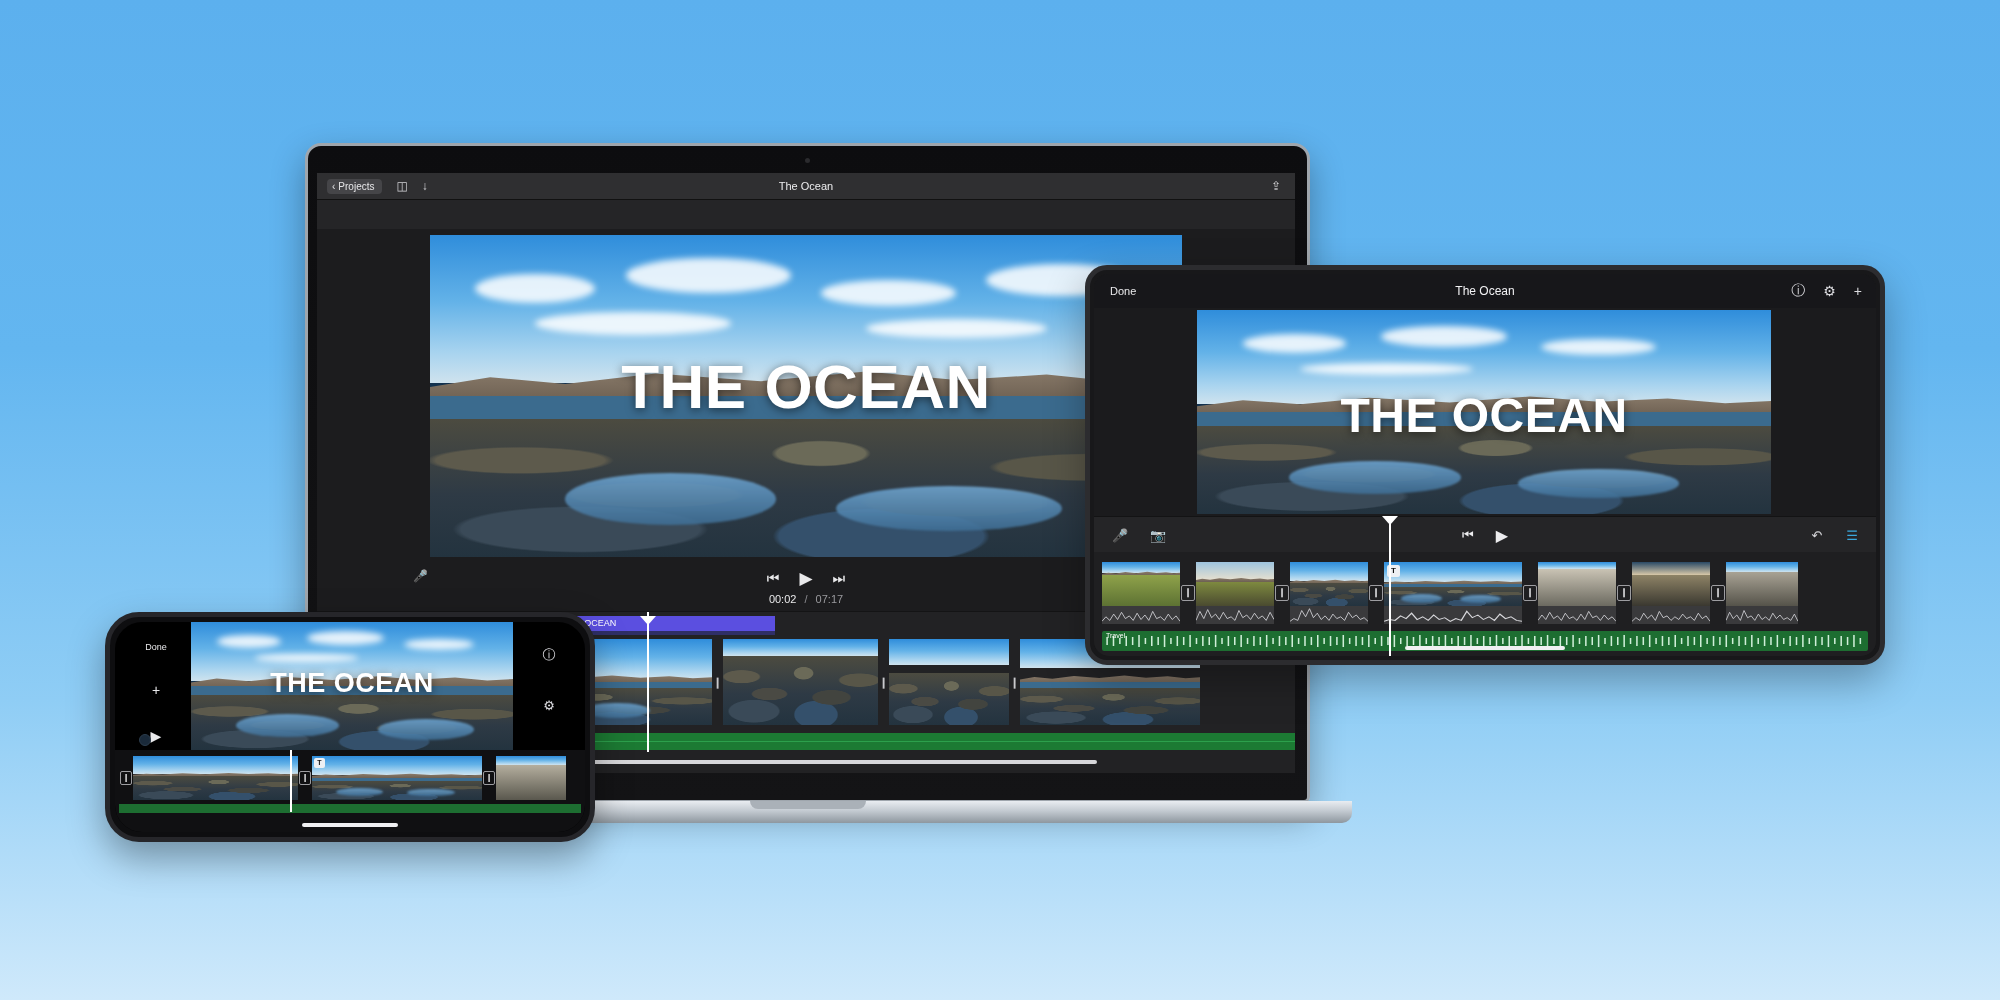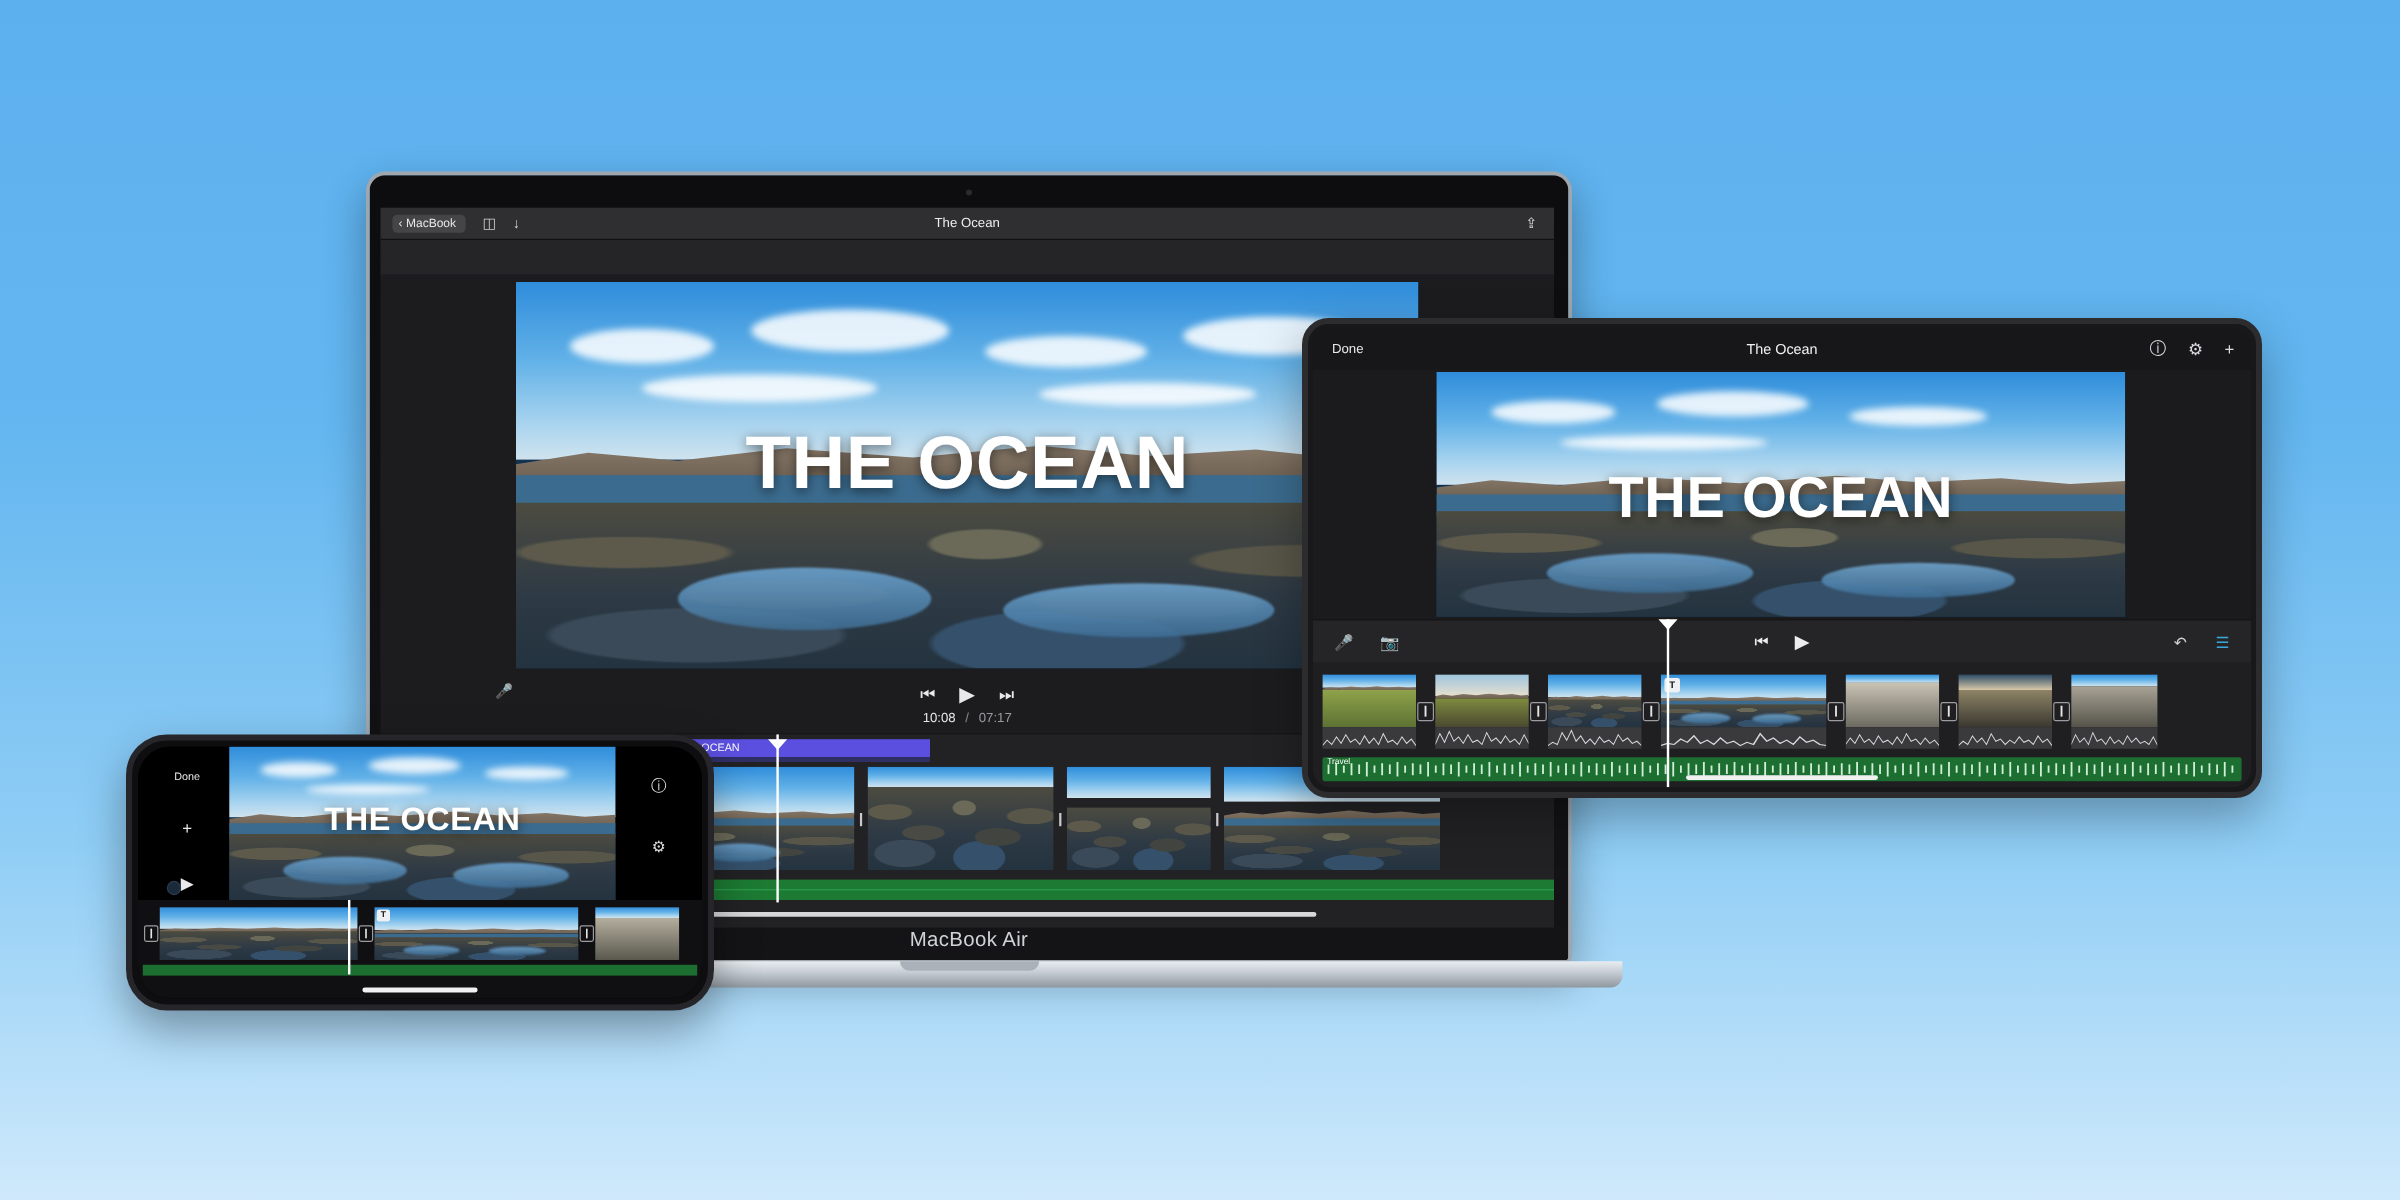--- a/index.html
+++ b/index.html
@@ -200,21 +200,21 @@
 
   <div class="device" id="macbook">
     <div id="mb-lid"></div>
     <div id="mb-cam"></div>
 
     <div class="screen" id="mb-screen">
 
       <div id="mb-toolbar1" class="bar">
         <div class="mb-pill">
           <span>‹</span>
-          <span>MacBook</span>
+          <span>Projects</span>
         </div>
         <span class="mb-ticon">◫</span>
         <span class="mb-ticon">↓</span>
         <div id="mb-title">The Ocean</div>
         <div id="mb-share">⇪</div>
       </div>
 
       <div id="mb-toolbar2">
         <div id="mb-wand">✨</div>
         <div id="mb-center-icons">
@@ -253,21 +253,21 @@
       </div>
 
       <div id="mb-mic">🎤</div>
       <div id="mb-transport">
         <span>⏮</span>
         <span style="font-size:17px;">▶</span>
         <span>⏭</span>
       </div>
 
       <div id="mb-timecode">
-        <span>10:08</span>
+        <span>00:02</span>
         <span style="color:#8b8b8f;margin:0 5px;">/</span>
         <span style="color:#9a9a9e;">07:17</span>
       </div>
 
       <div id="mb-timeline">
         <div id="mb-titlebar">4.9s – THE OCEAN</div>
         <div id="mb-titlebar-stem"></div>
 
         <div id="mb-clips">
           <div class="mclip" style="width:60px;">
@@ -333,21 +333,20 @@
         </div>
         <div id="mb-scroll">
             <i></i>
           </div>
 
         <div id="mb-playhead"></div>
         <div id="mb-playhead-knob"></div>
       </div>
 
     </div>
-    <div id="mb-chinlabel">MacBook Air</div>
     <div id="mb-base">
         <div id="mb-notch"></div>
       </div>
   </div>
 
   <div class="device" id="ipad">
     <div id="ipad-body"></div>
     <div class="screen" id="ipad-screen">
 
       <div id="ipad-header">

